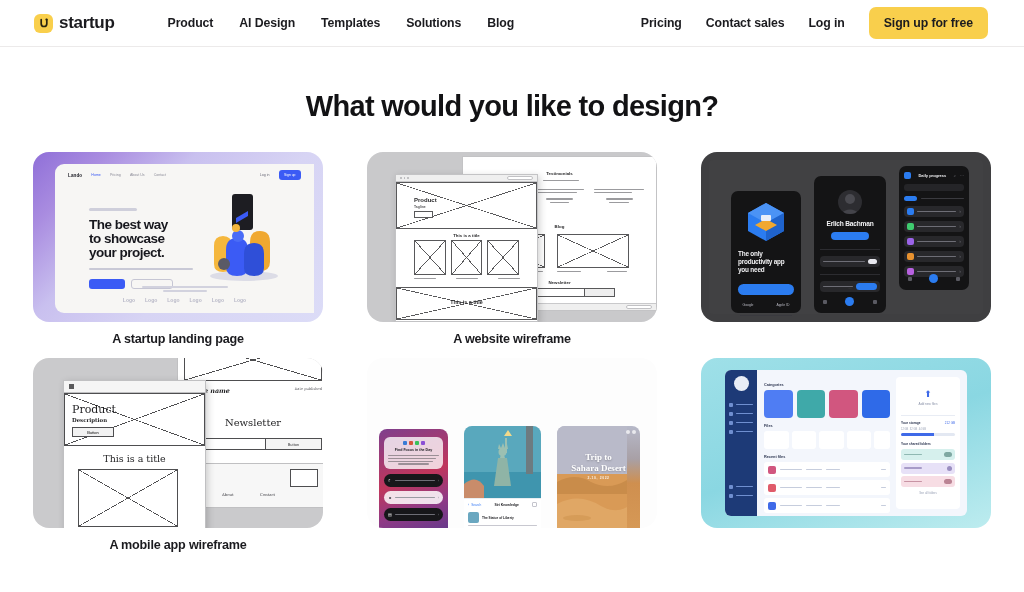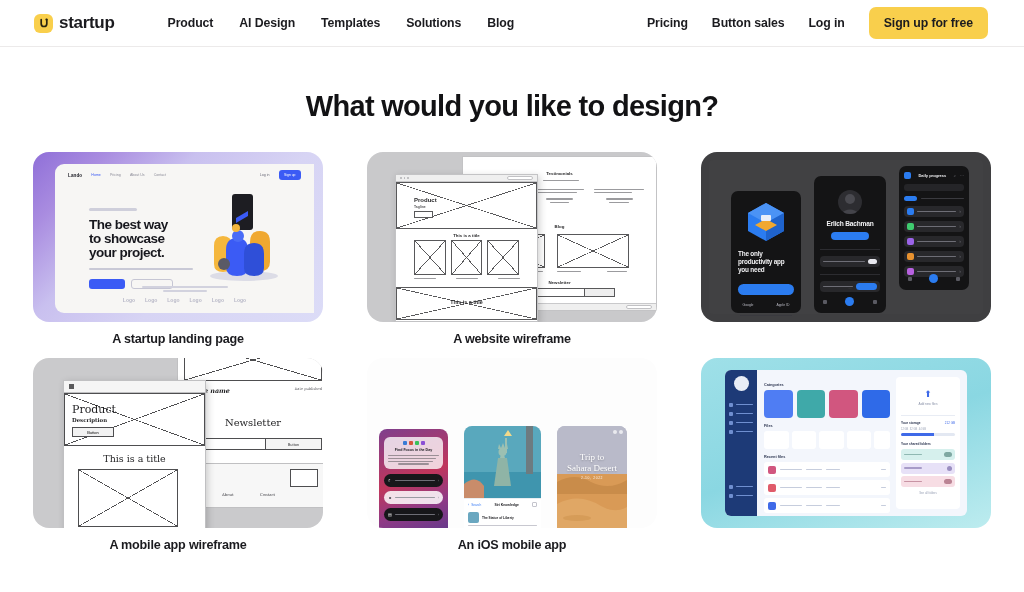--- a/index.html
+++ b/index.html
@@ -155,21 +155,21 @@
   .c5 { background:#fdfdfd; }
   .c5 .ios {
     position:absolute; top:18px; left:0; right:0; text-align:center;
     font-size:31px; font-weight:600; letter-spacing:-1.2px;
     background: linear-gradient(100deg,#7a8ec9 0%,#6f86c6 22%,#9a9ab4 48%,#c8a079 72%,#dfa85f 100%);
     -webkit-background-clip:text; background-clip:text; color:transparent;
   }
   .c5 .ph { position:absolute; border-radius:8px; overflow:hidden; }
   .c5 .p1 { left:12px; top:71px; width:69px; height:110px; background:linear-gradient(160deg,#7e3f8d,#c0365c 45%,#8e3a86 70%,#5b3a8c); }
   .c5 .p2 { left:97px; top:68px; width:77px; height:113px; background:#e9eef1; }
-  .c5 .p3 { left:190px; top:68px; width:70px; height:110px; background:linear-gradient(180deg,#b7b9c9 0%,#a8a0a6 30%,#cf8f4f 52%,#d79a57 100%); }
+  .c5 .p3 { left:190px; top:68px; width:83px; height:110px; background:linear-gradient(180deg,#b7b9c9 0%,#a8a0a6 30%,#cf8f4f 52%,#d79a57 100%);font-weight:bold; }
   .c5 .glass{ background:rgba(255,255,255,.78); border-radius:6px; }
   .c5 .pill{ border-radius:7px; display:flex; align-items:center; gap:3px; padding:0 4px; height:13px; }
   .c5 .ln{ height:1.3px; border-radius:1px; }
 
   
   .c6 { background:linear-gradient(160deg,#9fe0e8 0%,#8ad7e2 50%,#bdecef 100%); }
   .c6 .app { position:absolute; left:24px; top:12px; right:24px; bottom:12px; background:#f3f6fc; border-radius:6px; overflow:hidden; display:flex; }
   .c6 .side { width:32px; background:#1d3a77; flex:none; padding-top:6px; }
   .c6 .avatar{ width:15px;height:15px;border-radius:50%;background:#e8edf6;margin:0 auto 9px; }
   .c6 .sitem{ display:flex;align-items:center;gap:2.5px;padding:0 4px;height:9px; }
@@ -202,21 +202,21 @@
   <nav class="nav-left">
     <span class="nav-link">Product</span>
     <span class="nav-link">AI Design</span>
     <span class="nav-link">Templates</span>
     <span class="nav-link">Solutions</span>
     <span class="nav-link">Blog</span>
   </nav>
 
   <div class="nav-right">
     <span class="nav-link">Pricing</span>
-    <span class="nav-link">Button sales</span>
+    <span class="nav-link">Contact sales</span>
     <span class="nav-link">Log in</span>
     <button class="cta">Sign up for free</button>
   </div>
 </div>
 
 <h1 class="page-title">What would you like to design?</h1>
 
 <div class="grid">
 
   <div class="cell">
@@ -569,21 +569,20 @@
           <span style="width:4px;height:4px;border-radius:50%;background:rgba(255,255,255,.7)"></span>
           <span style="width:4px;height:4px;border-radius:50%;background:rgba(255,255,255,.7)"></span>
         </div>
         <div style="position:absolute;left:0;right:0;top:26px;text-align:center;font-family:'Liberation Serif',serif;color:#fff;font-size:9px;line-height:11px;text-shadow:0 1px 2px rgba(0,0,0,.25);">
           <div>Trip to</div>
           <div>Sahara Desert</div>
         </div>
         <div style="position:absolute;left:0;right:0;top:50px;text-align:center;color:rgba(255,255,255,.85);font-size:3.4px;letter-spacing:.6px;">2-10, 2022</div>
       </div>
     </div>
-    <div class="caption">An iOS mobile app</div>
   </div>
 
   <div class="cell">
     <div class="thumb c6">
       <div class="app">
 
         <div class="side">
           <div class="avatar"></div>
           <div class="sitem">
             <span class="sdot"></span>

